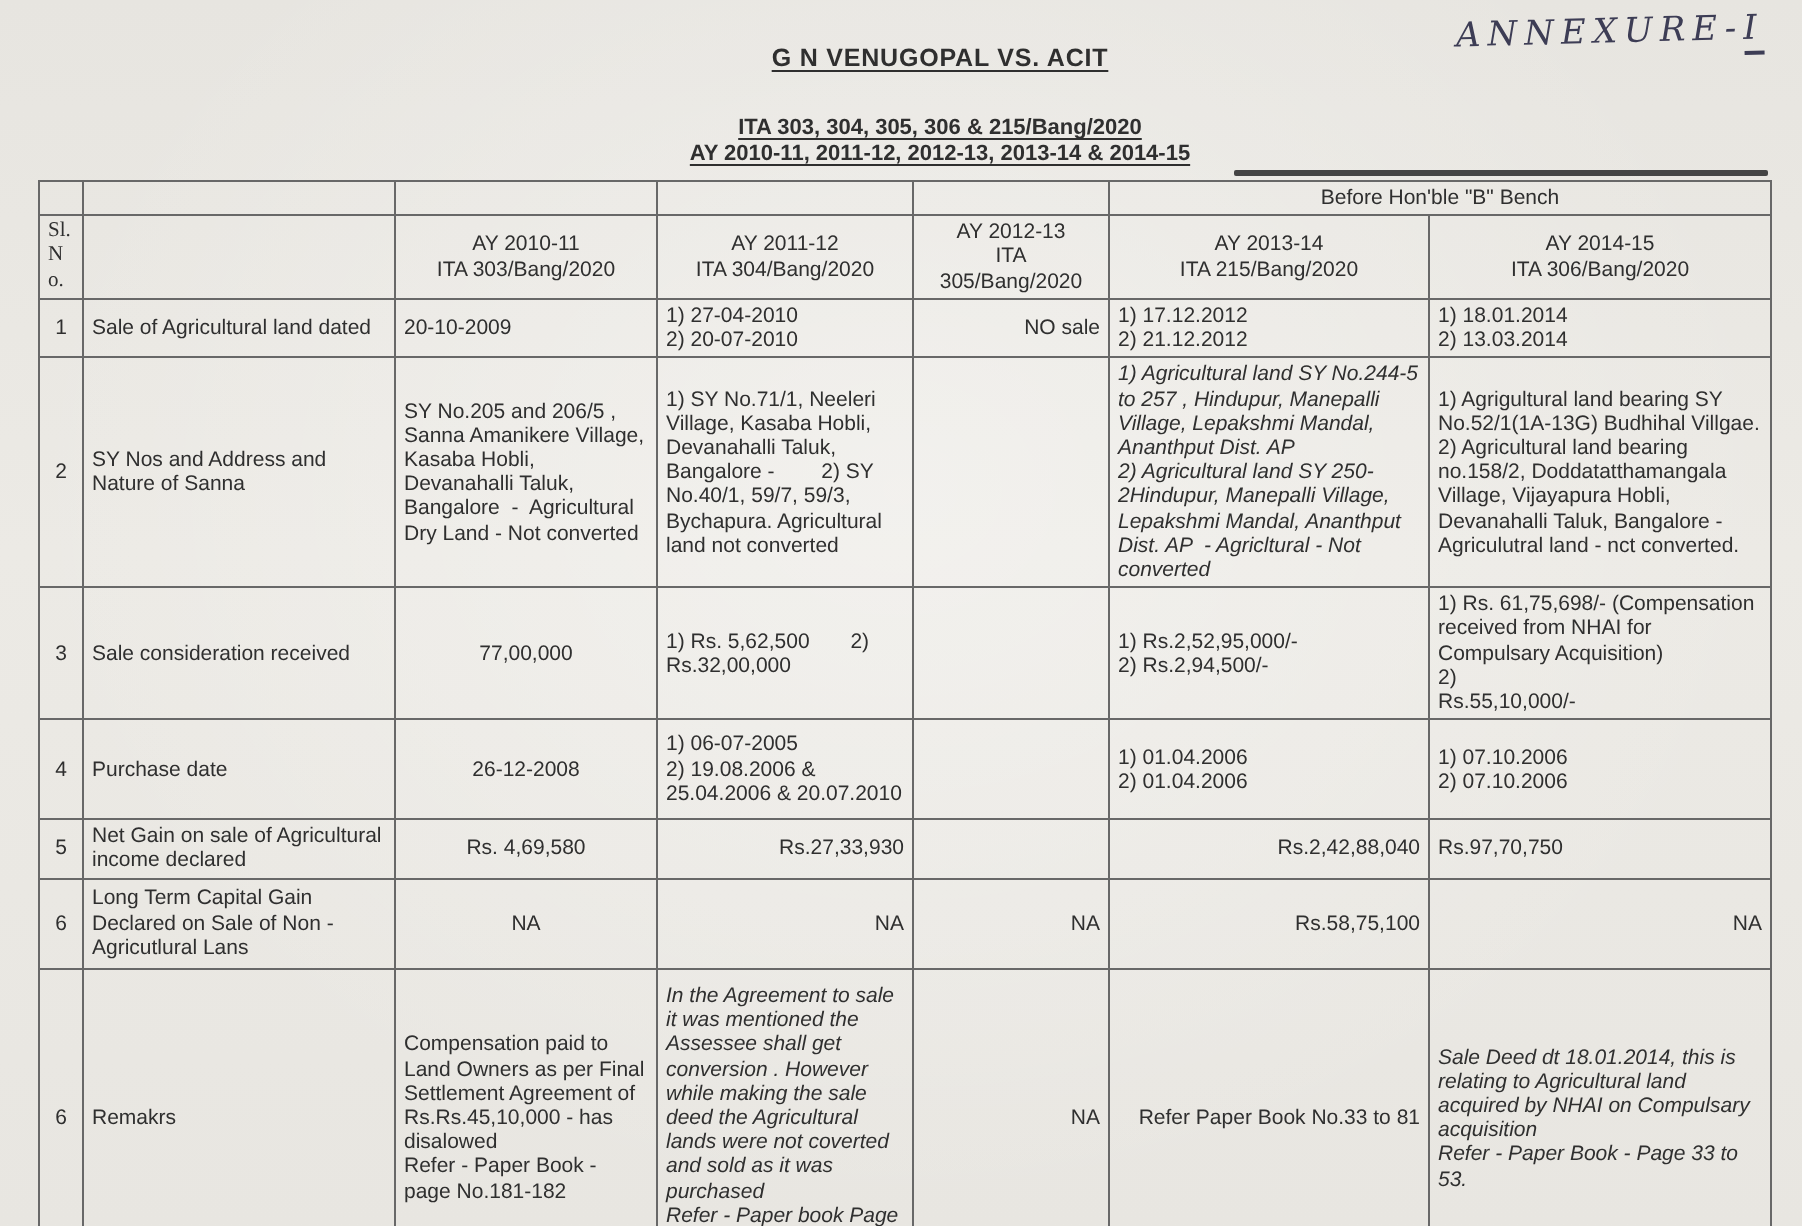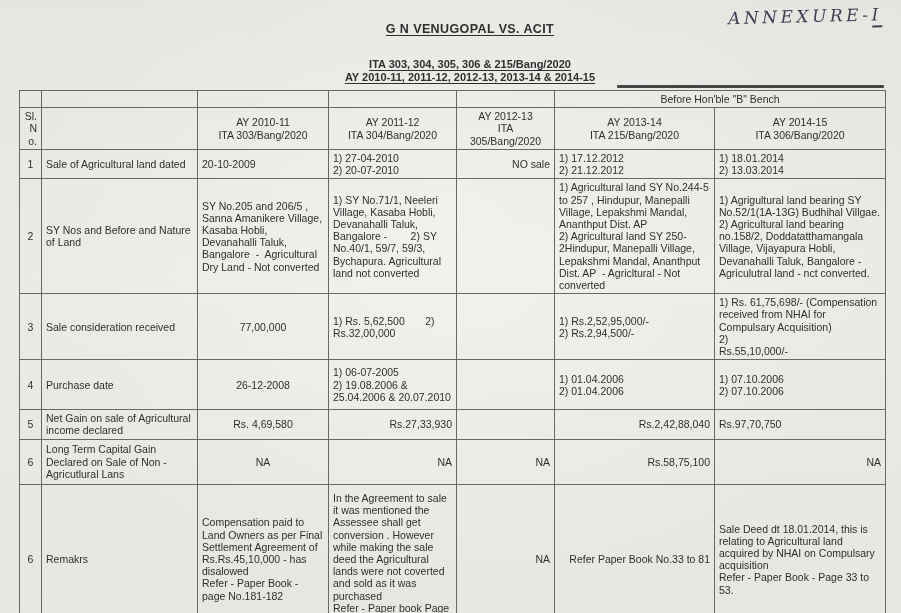--- a/index.html
+++ b/index.html
@@ -47,23 +47,23 @@
     padding:2px 4px;
     font-size:10.5px; line-height:12.2px;
     vertical-align:middle;
     white-space:pre-wrap;
     overflow:hidden;
     word-wrap:break-word;
   }
   .tbl .benchrow td{ border-bottom:1px solid #686868; }
   .bench{ text-align:center; font-size:10.5px; padding:0 2px;}
   .hdr{ text-align:center; }
-  .slhdr{ font-size:10px; padding:2px 1px; text-align:right; line-height:11px;}
+  .slhdr{ font-size:10px; padding:2px 1px; text-align:left; line-height:11px;font-family:Liberation Serif, serif;}
   .sl{ text-align:center; }
-  .top{ vertical-align:top; }
+  .top{ vertical-align:top;font-style:italic; }
   .ctr{ text-align:right; }
   .rt{ text-align:center; }
 </style>
 </head>
 <body>
 
 <div class="page">
 
   <div class="doc-head">
     <div class="doc-title">G N VENUGOPAL  VS. ACIT</div>
@@ -114,21 +114,21 @@
 2) 20-07-2010</td>
       <td class="ctr">NO sale</td>
       <td>1) 17.12.2012
 2) 21.12.2012</td>
       <td>1) 18.01.2014
 2) 13.03.2014</td>
     </tr>
 
     <tr style="height:115px">
       <td class="sl">2</td>
-      <td>SY Nos and Before and Nature of Land</td>
+      <td>SY Nos and Address and Nature of Sanna</td>
       <td>SY No.205 and 206/5 , Sanna Amanikere Village, Kasaba Hobli, Devanahalli Taluk, Bangalore  -  Agricultural Dry Land - Not converted</td>
       <td>1) SY No.71/1, Neeleri Village, Kasaba Hobli, Devanahalli Taluk, Bangalore -        2) SY No.40/1, 59/7, 59/3, Bychapura. Agricultural land not converted</td>
       <td></td>
       <td class="top">1) Agricultural land SY No.244-5 to 257 , Hindupur, Manepalli Village, Lepakshmi Mandal, Ananthput Dist. AP
 2) Agricultural land SY 250-2Hindupur, Manepalli Village, Lepakshmi Mandal, Ananthput Dist. AP  - Agricltural - Not converted</td>
       <td>1) Agrigultural land bearing SY No.52/1(1A-13G) Budhihal Villgae.
 2) Agricultural land bearing no.158/2, Doddatatthamangala Village, Vijayapura Hobli, Devanahalli Taluk, Bangalore -            Agriculutral land - nct converted.</td>
     </tr>
 
     <tr style="height:52px">

